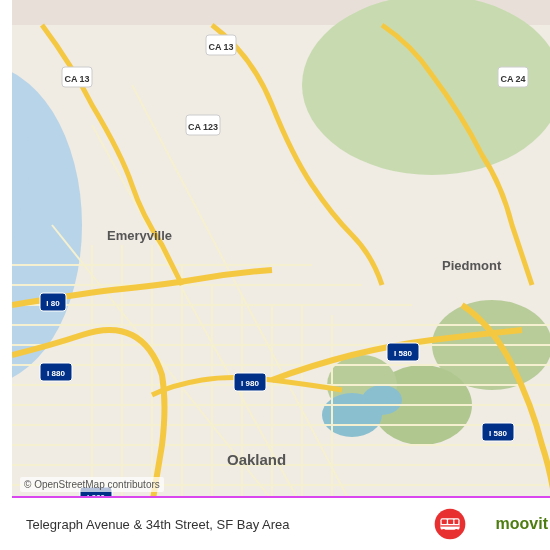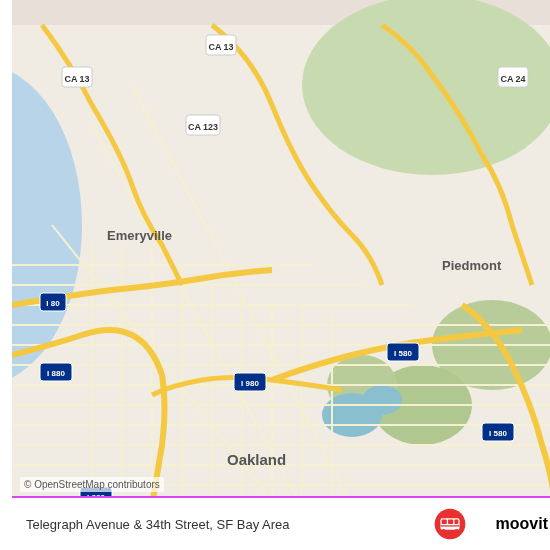--- a/index.html
+++ b/index.html
@@ -221,17 +221,17 @@
         <circle cx="25" cy="25" r="24" fill="#e83030"></circle>
 
         <rect x="10" y="16" width="30" height="18" rx="3" fill="white"></rect>
         <rect x="12" y="18" width="8" height="7" rx="1" fill="#e83030"></rect>
         <rect x="22" y="18" width="8" height="7" rx="1" fill="#e83030"></rect>
         <rect x="32" y="18" width="6" height="7" rx="1" fill="#e83030"></rect>
         <circle cx="15" cy="36" r="3" fill="#e83030"></circle>
         <circle cx="35" cy="36" r="3" fill="#e83030"></circle>
         <rect x="10" y="27" width="30" height="2" fill="#e83030"></rect>
       </svg>
-      <span style="font-size:16px;font-weight:bold;color:#000000;padding-left:26px;">moovit</span>
+      <span style="font-size:16px;font-weight:bold;color:#4d7c0f;padding-left:26px;">moovit</span>
     </div>
   </div>
 
 </div>
 
 </body></html>

